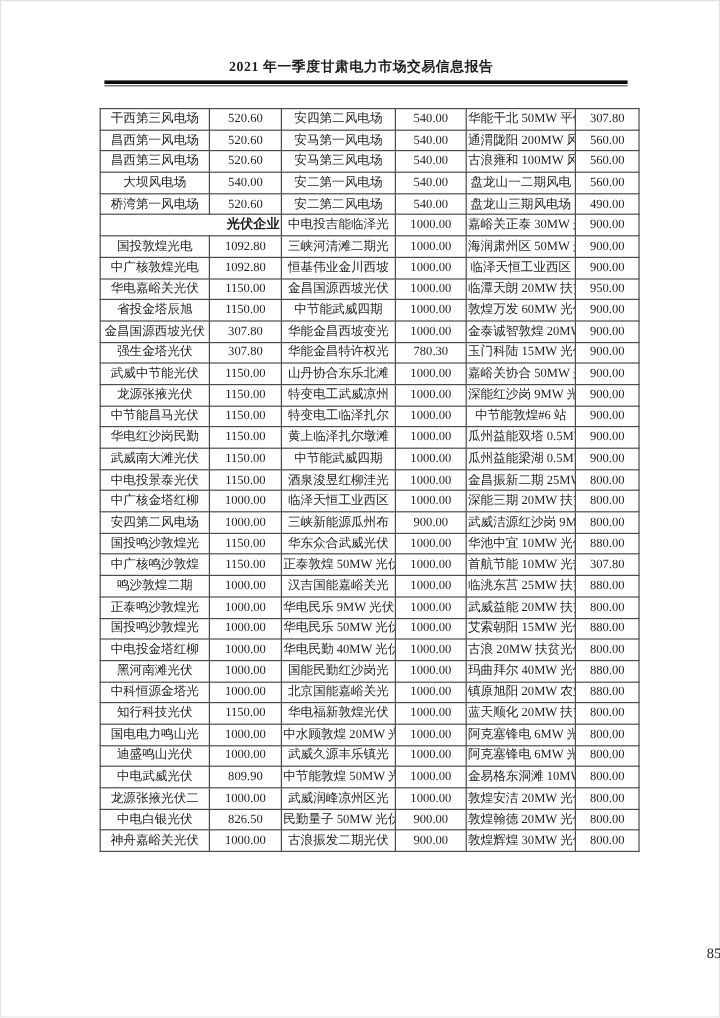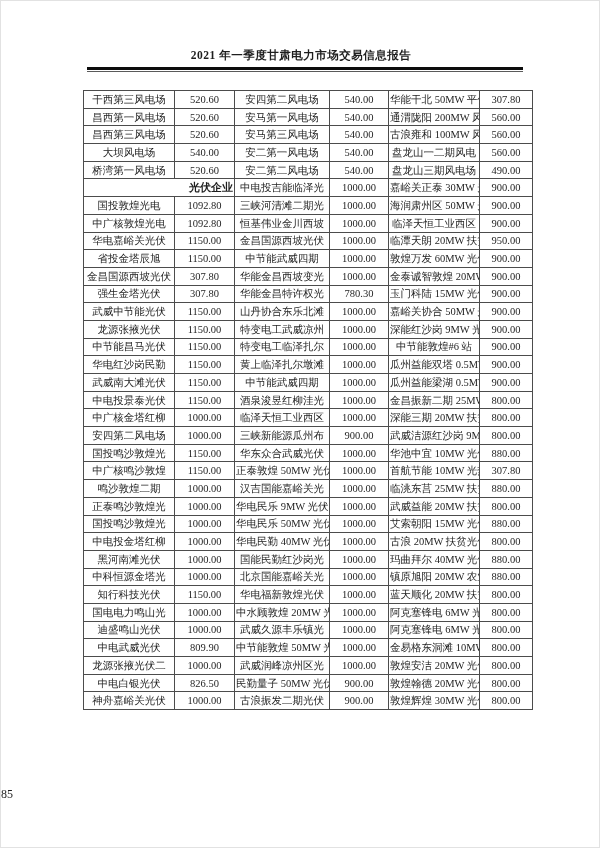--- a/index.html
+++ b/index.html
@@ -41,21 +41,21 @@
     vertical-align:middle;
     height:16.7px;
     padding:0 1px;
     line-height:1.05;
     white-space:nowrap;
     overflow:hidden;
   }
   table.trade td.section { font-weight:bold; font-size:11px;text-align:right; }
   .page-number {
     position:absolute; top:786px; left:0; width:600px;
-    text-align:left;
+    text-align:right;
     font-size:12px;
   }
 </style>
 </head>
 <body>
 
 <div class="page">
 
   <div class="doc-title">2021 年一季度甘肃电力市场交易信息报告</div>
 

